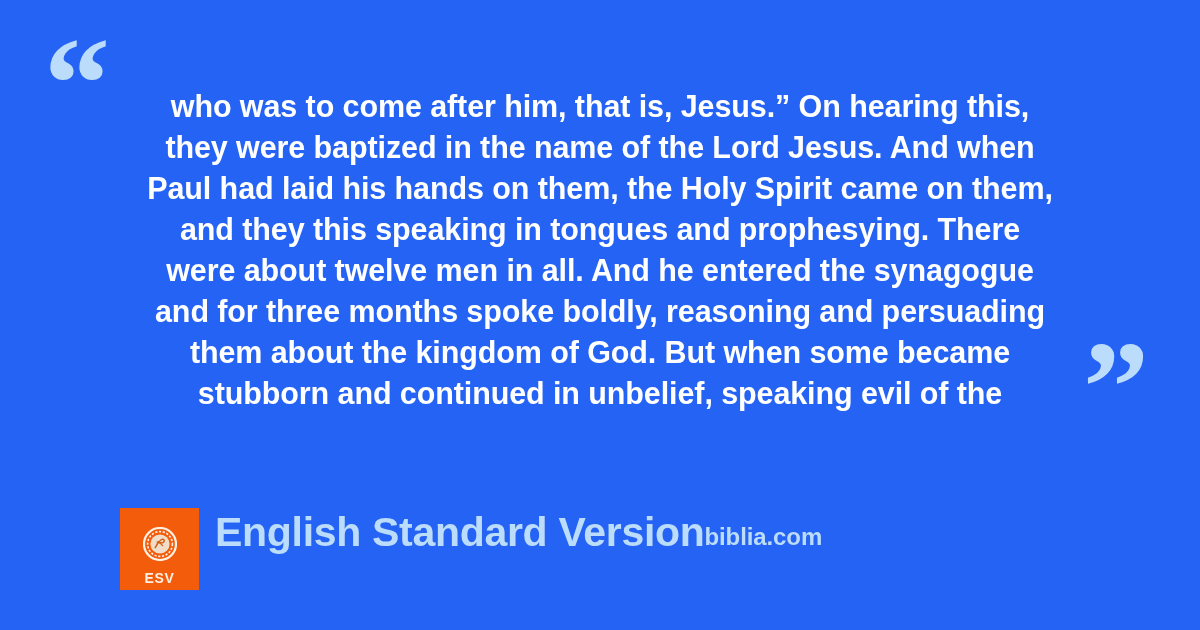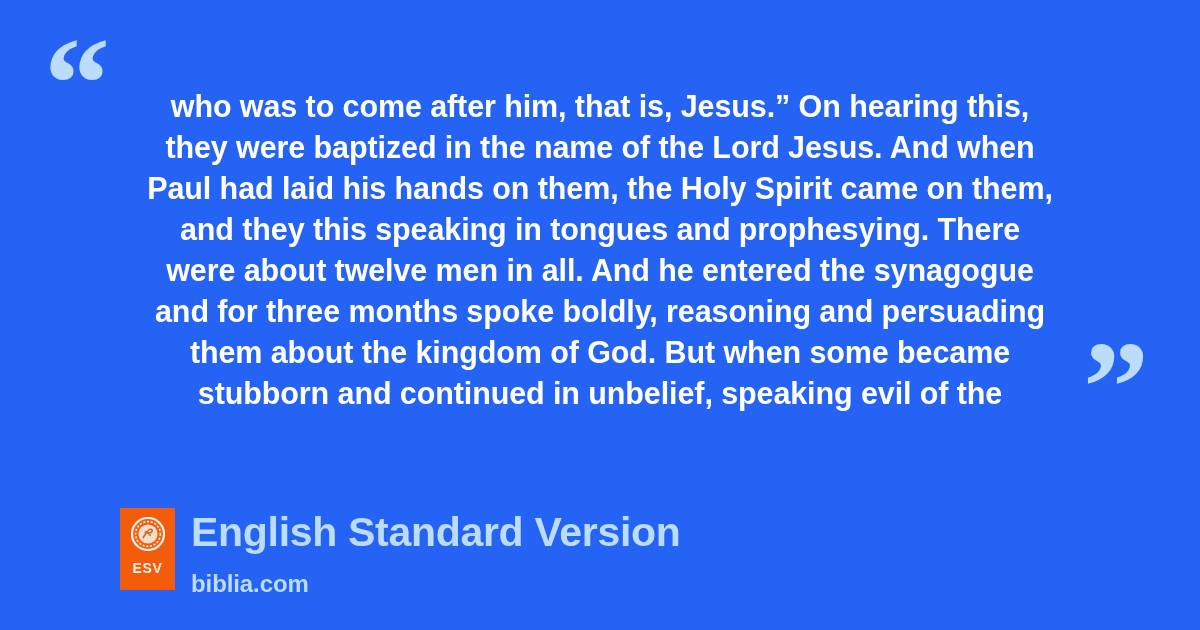--- a/index.html
+++ b/index.html
@@ -67,49 +67,49 @@
   
   #attribution {
     position: absolute;
     left: 120px;
     top: 508px;
     display: flex;
     align-items: flex-start;
   }
 
   #esv-badge {
-    width: 55px;
+    width: 79px;
     height: 82px;
     background: #f25c0a;
     display: flex;
     flex-direction: column;
     align-items: center;
     justify-content: flex-start;
-    padding-top: 9px;
+    padding-top: 19px;
     flex: 0 0 auto;
   }
 
   #esv-seal-icon {
     width: 34px;
     height: 34px;
     display: block;
   }
 
   #esv-badge-label {
     margin-top: 9px;
     color: #fdf0e4;
     font-size: 14px;
     font-weight: 700;
     letter-spacing: 0.6px;
   }
 
   #attribution-text {
     margin-left: 16px;
     display: flex;
-    flex-direction: column;
+    flex-direction: row;
     justify-content: flex-start;
     padding-top: 1px;
   }
 
   #version-name {
     color: #bbdcfa;
     font-size: 41px;
     font-weight: 700;
     line-height: 47px;
     letter-spacing: -0.3px;

